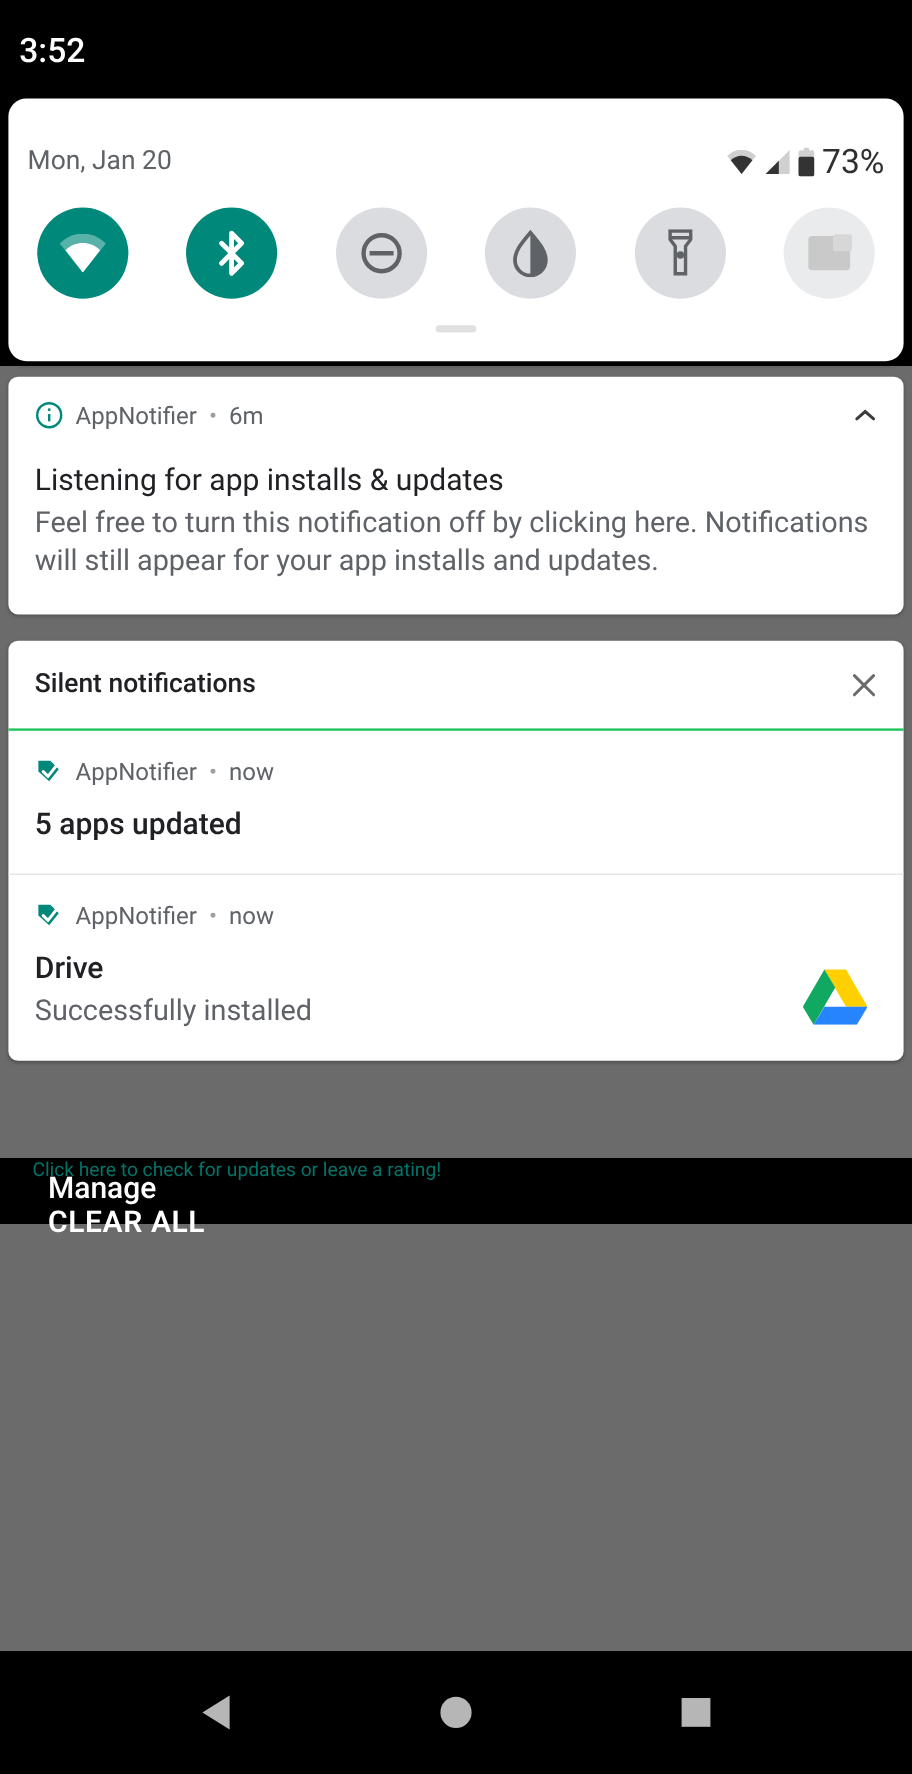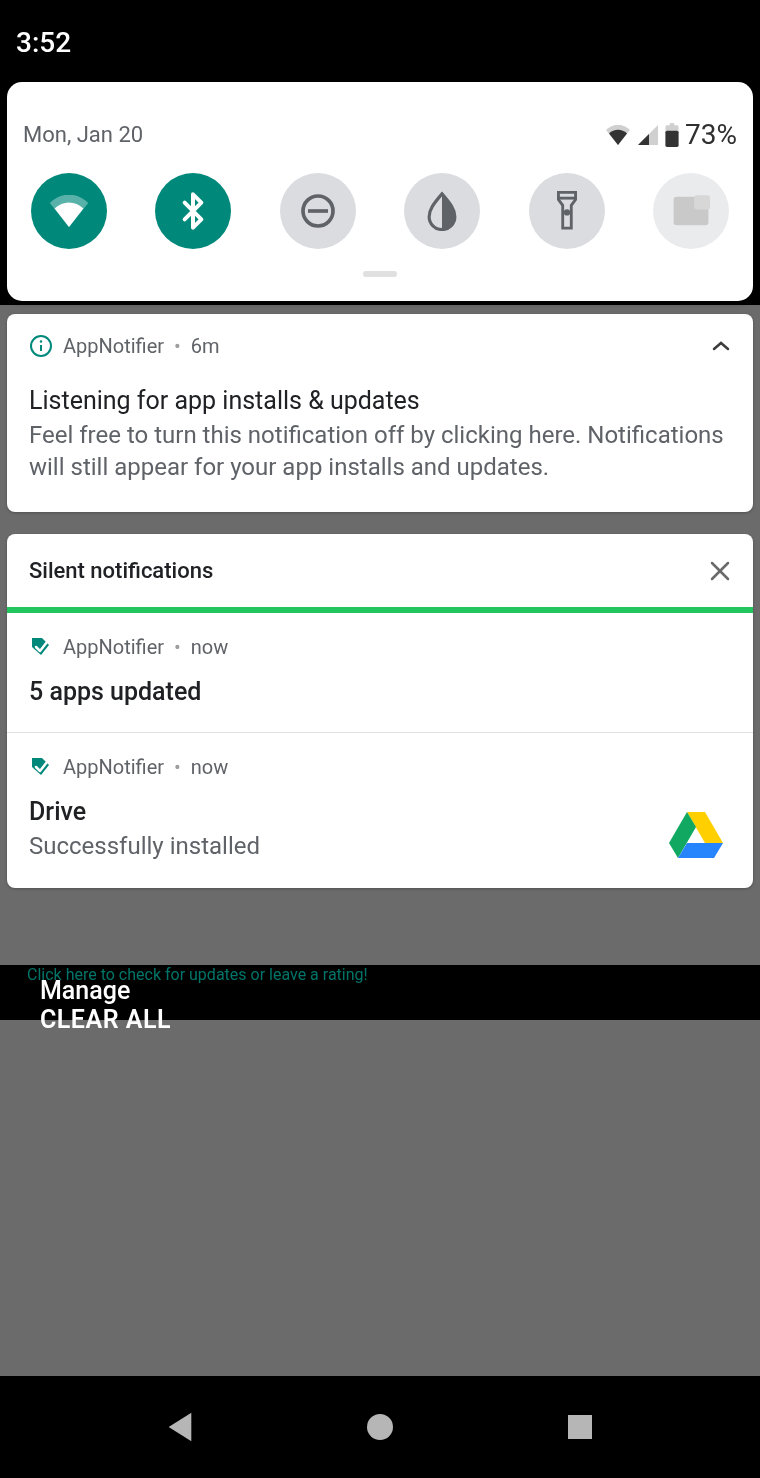--- a/index.html
+++ b/index.html
@@ -17,21 +17,21 @@
   .qs-handle { width: 34px; height: 6px; background: #e0e0e0; border-radius: 3px; margin: 22px auto 0; }
   .bg-app-text { position: absolute; top: 965px; left: 27px; color: #00897b; font-size: 16px; opacity: 0.85; }
   .notif-card { position: absolute; left: 7px; width: 746px; background: #fff; border-radius: 8px; box-shadow: 0 1px 3px rgba(0,0,0,0.25); }
   .notif1 { top: 314px; padding: 20px 22px 28px 22px; }
   .notif-header { display: flex; align-items: center; gap: 10px; font-size: 20px; color: #5f6368; }
   .notif-header .dot { color: #9e9e9e; }
   .expand-caret { margin-left: auto; color: #3c3c3c; font-size: 22px; }
   .notif-title { font-size: 25px; color: #202124; font-weight: 400; margin-top: 28px; }
   .notif-body { font-size: 24px; color: #5f6368; margin-top: 4px; line-height: 1.35; }
   .silent-card { top: 534px; }
-  .silent-header { display: flex; align-items: center; justify-content: space-between; padding: 24px 22px; border-bottom: 6px solid #22c55e; }
+  .silent-header { display: flex; align-items: center; justify-content: space-between; padding: 24px 22px; border-bottom: 2px solid #22c55e; }
   .silent-title { font-size: 22px; font-weight: 500; color: #202124; }
   .silent-close { font-size: 26px; color: #6a6a6a; cursor: pointer; }
   .silent-item { padding: 22px 22px 26px 22px; border-bottom: 1px solid #e0e0e0; position: relative; }
   .silent-item:last-child { border-bottom: none; }
   .silent-item .notif-title { margin-top: 18px; font-weight: 500; }
   .silent-item .notif-body { font-size: 24px; }
   .drive-icon { position: absolute; right: 30px; bottom: 30px; }
   .footer-actions { position: absolute; top: 976px; left: 0; right: 0; display: flex; justify-content: space-between; padding: 0 40px; color: #fff; font-size: 25px; flex-direction: column; }
   .footer-actions .manage { font-weight: 500; }
   .footer-actions .clear { font-weight: 600; letter-spacing: 0.5px; }

